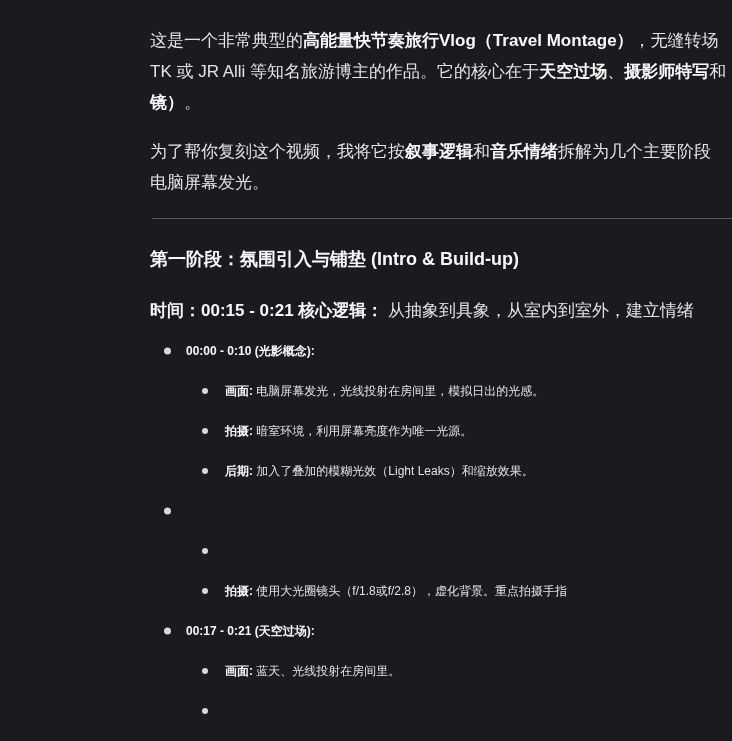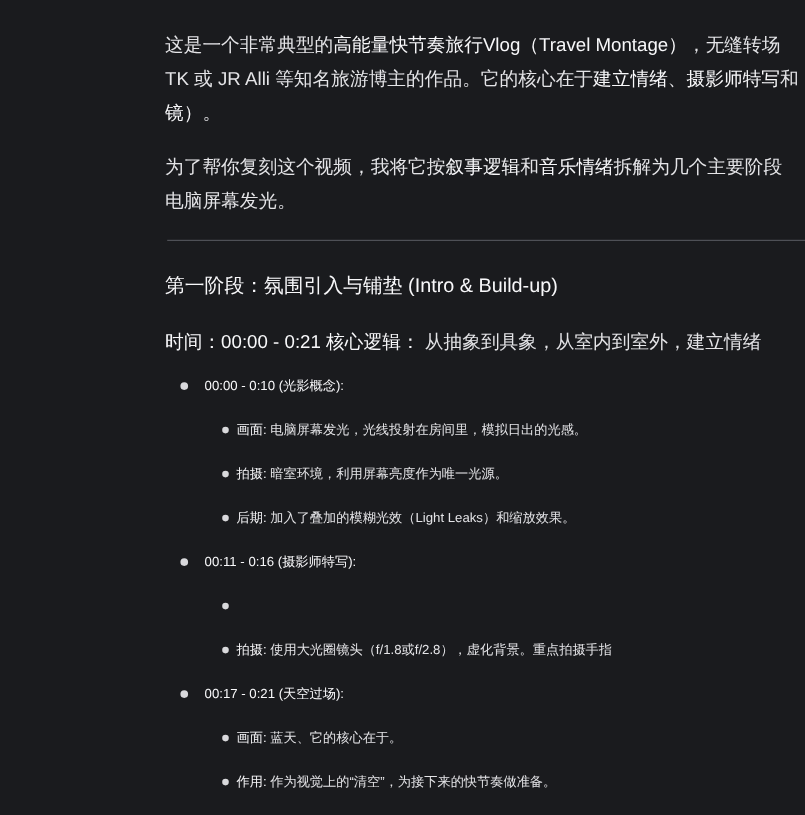--- a/index.html
+++ b/index.html
@@ -28,21 +28,21 @@
     left: 150px;
     width: 820px; 
   }
   .line {
     height: 31px;
     line-height: 31px;
     font-size: 17px;
     white-space: nowrap;
   }
   b {
-    font-weight: 400;
+    font-weight: 700;
     color: var(--bold);
   }
   #intro   { top: 25px; }
   #plan    { top: 136px; }
   #divider {
     position: absolute;
     left: 152px;
     top: 218px;
     width: 580px;
     height: 0;
@@ -68,45 +68,45 @@
   .row .bullet {
     position: absolute;
     top: 50%;
     transform: translateY(-50%);
     border-radius: 50%;
     background: var(--bullet);
   }
   .row.l1 .bullet { left: 14px; width: 7px; height: 7px; }
   .row.l1 .txt    { left: 36px; }
   .row.l2 .bullet { left: 52px; width: 6px; height: 6px; }
-  .row.l2 .txt    { left: 65px; }
+  .row.l2 .txt    { left: 75px; }
 </style>
 </head>
 <body>
 
 <main>
   <div id="intro" class="block">
       <div class="line"><span>这是一个非常典型的</span><b>高能量快节奏旅行Vlog（Travel Montage）</b><span>，无缝转场</span></div>
-      <div class="line"><span>TK 或 JR Alli 等知名旅游博主的作品。它的核心在于</span><b>建立情绪</b><span>、</span><b>摄影师特写</b><span>和</span></div>
+      <div class="line"><span>TK 或 JR Alli 等知名旅游博主的作品。它的核心在于</span><b>天空过场</b><span>、</span><b>摄影师特写</b><span>和</span></div>
       <div class="line"><b>镜）</b><span>。</span></div>
     </div>
 
   <div id="plan" class="block">
       <div class="line"><span>为了帮你复刻这个视频，我将它按</span><b>叙事逻辑</b><span>和</span><b>音乐情绪</b><span>拆解为几个主要阶段</span></div>
       <div class="line"><span>电脑屏幕发光。</span></div>
     </div>
 
   <hr id="divider">
 
   <h3 id="stage-heading" class="block" style="margin:0; font-weight:normal;">
       <div class="line"><b>第一阶段：氛围引入与铺垫 (Intro &amp; Build-up)</b></div>
     </h3>
 
   <div id="stage-meta" class="block">
-      <div class="line"><b>时间：00:00 - 0:21 核心逻辑：</b><span> 从抽象到具象，从室内到室外，建立情绪</span></div>
+      <div class="line"><b>时间：00:15 - 0:21 核心逻辑：</b><span> 从抽象到具象，从室内到室外，建立情绪</span></div>
     </div>
 
   <div id="stage-list" class="block">
       <div class="row l1">
         <span class="bullet"></span>
         <span class="txt"><b>00:00 - 0:10 (光影概念):</b></span>
       </div>
       <div class="row l2">
         <span class="bullet"></span>
         <span class="txt"><b>画面:</b><span> 电脑屏幕发光，光线投射在房间里，模拟日出的光感。</span></span>
@@ -114,35 +114,33 @@
       <div class="row l2">
         <span class="bullet"></span>
         <span class="txt"><b>拍摄:</b><span> 暗室环境，利用屏幕亮度作为唯一光源。</span></span>
       </div>
       <div class="row l2">
         <span class="bullet"></span>
         <span class="txt"><b>后期:</b><span> 加入了叠加的模糊光效（Light Leaks）和缩放效果。</span></span>
       </div>
       <div class="row l1">
         <span class="bullet"></span>
-        <span class="txt"><b>00:11 - 0:16 (摄影师特写):</b></span>
       </div>
       <div class="row l2">
         <span class="bullet"></span>
       </div>
       <div class="row l2">
         <span class="bullet"></span>
         <span class="txt"><b>拍摄:</b><span> 使用大光圈镜头（f/1.8或f/2.8），虚化背景。重点拍摄手指</span></span>
       </div>
       <div class="row l1">
         <span class="bullet"></span>
         <span class="txt"><b>00:17 - 0:21 (天空过场):</b></span>
       </div>
       <div class="row l2">
         <span class="bullet"></span>
-        <span class="txt"><b>画面:</b><span> 蓝天、它的核心在于。</span></span>
+        <span class="txt"><b>画面:</b><span> 蓝天、光线投射在房间里。</span></span>
       </div>
       <div class="row l2">
         <span class="bullet"></span>
-        <span class="txt"><b>作用:</b><span> 作为视觉上的“清空”，为接下来的快节奏做准备。</span></span>
       </div>
     </div>
 </main>
 
 </body></html>

